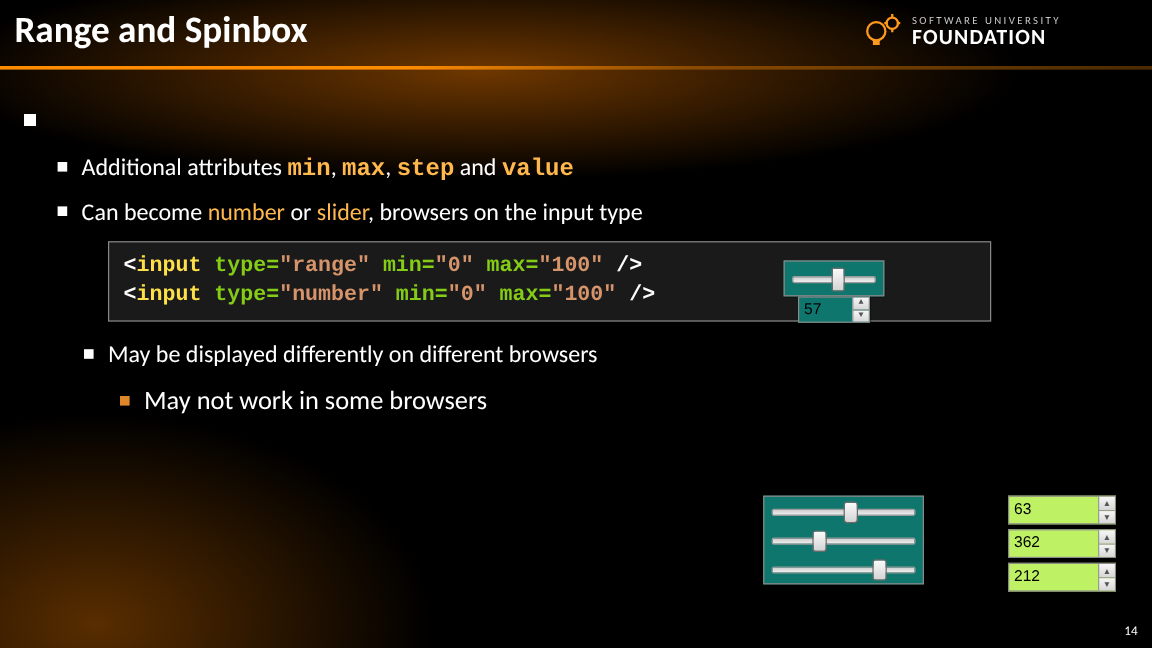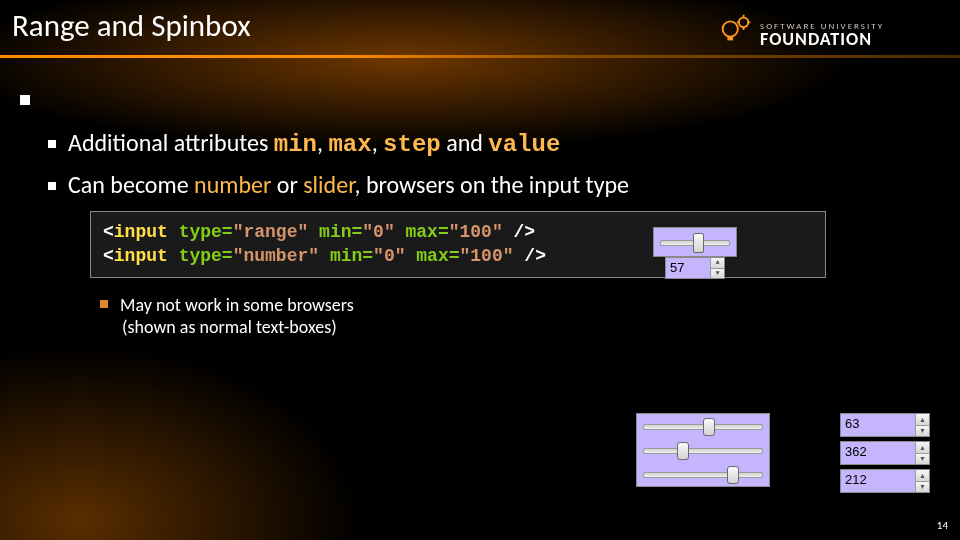--- a/index.html
+++ b/index.html
@@ -9,78 +9,78 @@
       radial-gradient(ellipse 400px 250px at 80px 520px, rgba(255,130,0,.35), transparent 70%),
       radial-gradient(ellipse 600px 120px at 400px 60px, rgba(200,100,0,.55), transparent 75%),
       #000;
     font-family:"Calibri","Segoe UI",sans-serif;
     color:#fff;
     position:relative;
     overflow:hidden;
   }
   .title{
     position:absolute;left:12px;top:6px;
-    font-size:31px;font-weight:400;color:#fff;
+    font-size:31px;font-weight:700;color:#fff;
   }
   .title-underline{
     position:absolute;left:0;top:55px;width:960px;height:3px;
     background:linear-gradient(90deg,#ff8c00 0%,#ff8c00 35%,#8a4a00 60%,#4a2a00 100%);
   }
   .logo{
     position:absolute;right:14px;top:4px;width:230px;height:44px;
-    display:flex;align-items:flex-end;gap:6px;color:#fff;
+    display:flex;align-items:center;gap:6px;color:#fff;
   }
   .logo-mark{width:38px;height:38px;display:flex;align-items:center;justify-content:center}
   .logo-mark svg{width:38px;height:38px}
   .logo-text{display:flex;flex-direction:column;line-height:1}
   .logo-text .u{font-size:9px;letter-spacing:2px;color:#c7c7c7}
   .logo-text .f{font-size:18px;font-weight:700;letter-spacing:1px}
   .content{position:absolute;left:20px;top:82px;right:20px}
   .b1{font-size:26px;margin-bottom:14px}
-  .b2{font-size:24px;margin-left:28px;margin-bottom:12px}
-  .b3{font-size:18px;margin-left:80px}
+  .b2{font-size:20px;margin-left:28px;margin-bottom:12px}
+  .b3{font-size:22px;margin-left:80px}
   .sq{display:inline-block;width:10px;height:10px;background:#fff;margin-right:12px;vertical-align:2px}
   .sq.sm{width:8px;height:8px;vertical-align:3px}
   .hl{color:#ffb84d}
   .code{font-family:Consolas,"Courier New",monospace;font-weight:700}
   .codebox{
     margin:8px 0 16px 70px;
     border:1px solid #888;background:#1a1a1a;
     padding:8px 12px;font-family:Consolas,"Courier New",monospace;
     font-size:18px;line-height:1.35;font-weight:700;width:710px;
     position:relative;
   }
   .codebox .t{color:#fde047}
   .codebox .a{color:#84cc16}
   .codebox .v{color:#D6946B}
 
   
   .widget{
-    position:absolute;background:#c4b5fd;border:1px solid #8a8a8a;
+    position:absolute;background:#0f766e;border:1px solid #8a8a8a;
     box-shadow:1px 1px 0 rgba(0,0,0,.3);
   }
   .w-slider1{right:88px;top:15px;width:72px;height:22px;padding:3px 5px}
   .track{position:absolute;left:6px;right:6px;top:50%;height:4px;margin-top:-2px;
     background:linear-gradient(#cfcfcf,#efefef);border:1px solid #9a9a9a;border-radius:2px}
   .thumb{position:absolute;top:50%;width:9px;height:18px;margin-top:-9px;
     background:linear-gradient(#fafafa,#d4d4d4);border:1px solid #6a6a6a;border-radius:2px}
   .w-num1{right:100px;top:45px;width:58px;height:20px;display:flex}
   .numfield{flex:1;color:#000;font:13px Arial;padding:2px 4px}
   .spinner{width:14px;display:flex;flex-direction:column}
   .spinner div{flex:1;background:linear-gradient(#f6f6f6,#d7d7d7);border-left:1px solid #9a9a9a;
     display:flex;align-items:center;justify-content:center;font-size:7px;color:#555}
   .spinner div:first-child{border-bottom:1px solid #9a9a9a}
 
   .slidergroup{right:190px;top:413px;width:132px;height:72px}
   .sg-row{position:relative;height:24px}
   .sg-row .track{left:6px;right:6px}
   .sg-row .thumb{width:10px;height:16px;margin-top:-8px;border-radius:3px}
 
   .numgroup{right:30px;top:413px;width:90px;height:78px}
-  .ng-row{height:22px;border-bottom:0;display:flex;margin-bottom:4px;border:1px solid #8a8a8a;background:#c4b5fd}
+  .ng-row{height:22px;border-bottom:0;display:flex;margin-bottom:4px;border:1px solid #8a8a8a;background:#bef264}
 
   .pagenum{position:absolute;right:12px;bottom:8px;font-size:11px;color:#fff}
 </style>
 </head>
 <body>
 
 <div class="title">Range and Spinbox</div>
 <div class="title-underline"></div>
 
 <div class="logo">
@@ -124,24 +124,27 @@
     </div>
     <div class="widget w-num1">
       <div class="numfield">57</div>
       <div class="spinner">
           <div>▲</div>
           <div>▼</div>
         </div>
     </div>
   </div>
 
+  <div class="b2" style="margin-left:50px">
+    <span class="sq sm"></span><span>May be displayed differently on different browsers</span>
+  </div>
 
   <div class="b3" style="margin-top:8px">
     <span class="sq sm" style="background:#e0872b"></span><span>May not work in some browsers</span><br>
-    <span style="display:inline-block;width:22px"></span><span>(shown as normal text-boxes)</span>
+    <span style="display:inline-block;width:22px"></span>
   </div>
 
 </div>
 
 <div class="widget slidergroup">
   <div class="sg-row">
       <div class="track"></div>
       <div class="thumb" style="left:50%"></div>
     </div>
   <div class="sg-row">

